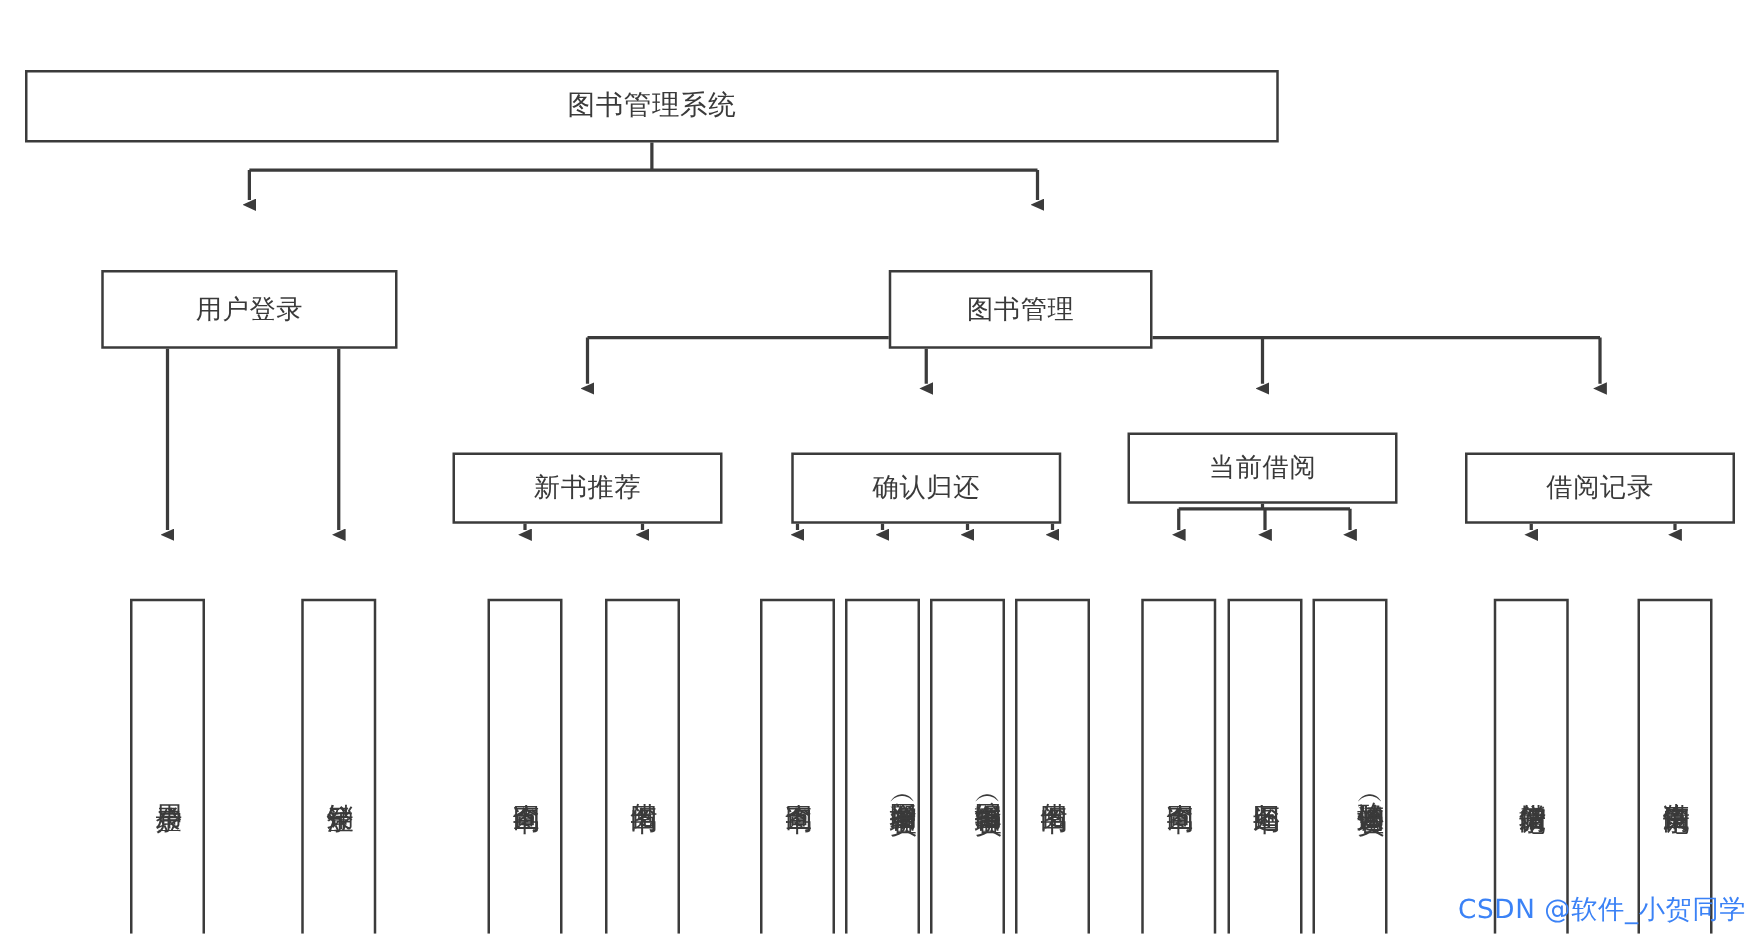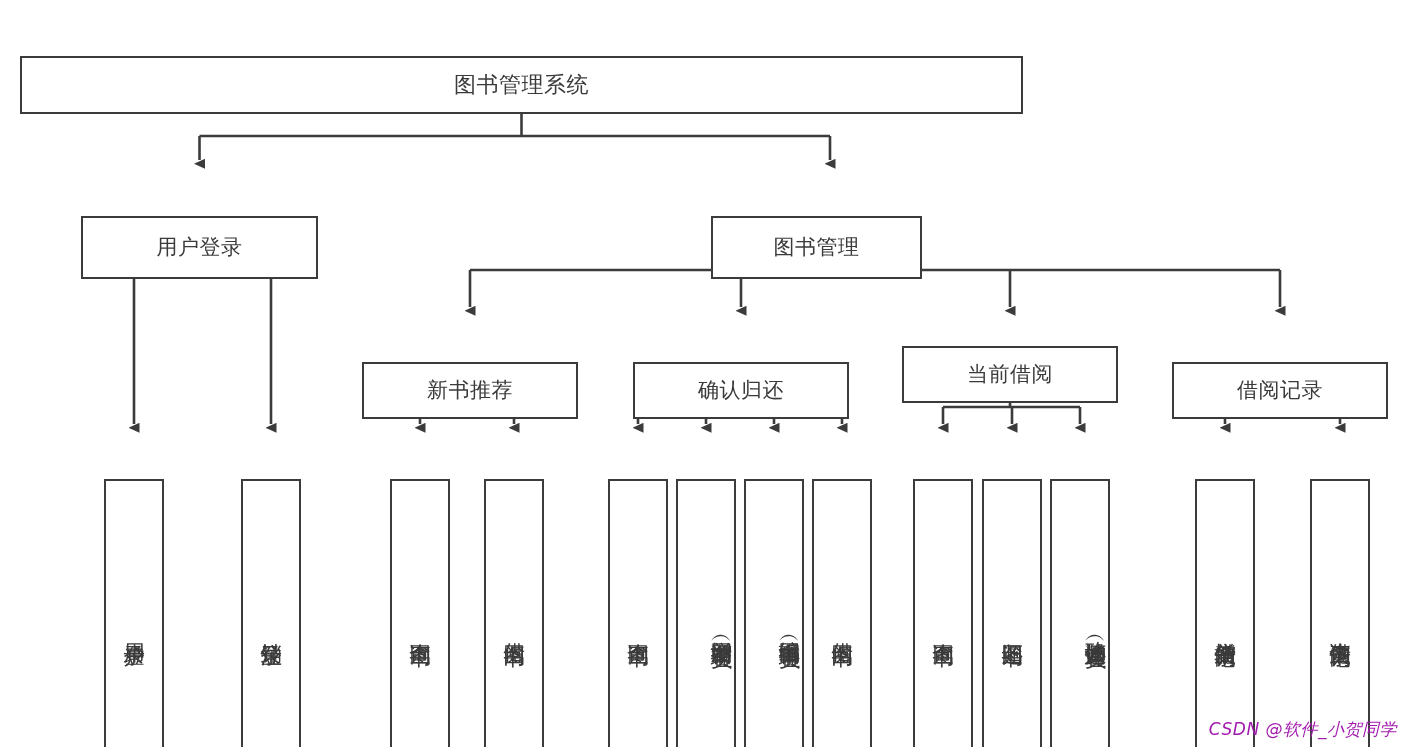--- a/index.html
+++ b/index.html
@@ -54,25 +54,24 @@
     left: 0;
     top: 0;
     width: 1405px;
     height: 747px;
     pointer-events: none;
   }
   .watermark {
     position: absolute;
     right: 8px;
     bottom: 6px;
-    font-size: 17px;
-    color: #a21caf;
+    font-size: 21px;
+    color: #3b82f6;
     white-space: nowrap;
     letter-spacing: 0.5px;
-    font-style: italic;
   }
 </style>
 </head>
 <body>
 
 <div id="canvas">
 
   <svg class="links" viewBox="0 0 1405 747" xmlns="http://www.w3.org/2000/svg">
     <defs>
       <marker id="arrow" markerWidth="10" markerHeight="11" refX="1.2" refY="5.5" orient="auto" markerUnits="userSpaceOnUse">

